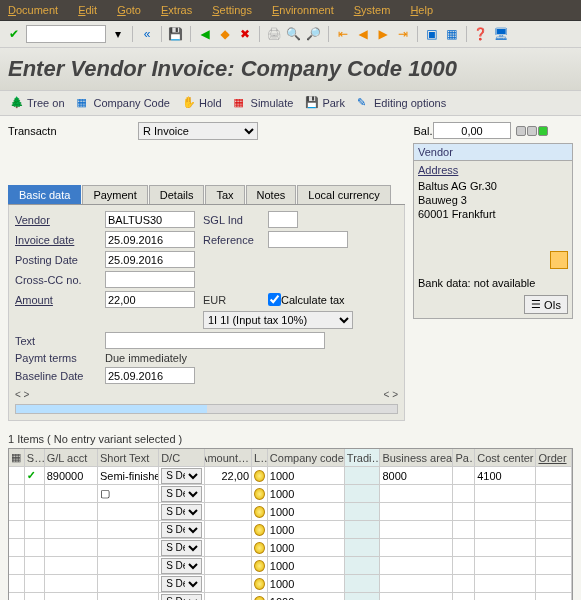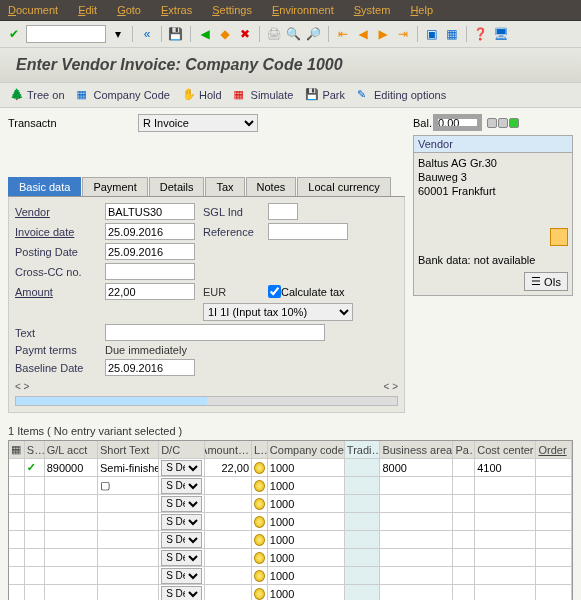--- a/index.html
+++ b/index.html
@@ -7,21 +7,21 @@
 
 .menubar { background: #4a4540; color: #e0a840; padding: 4px 8px; display: flex; gap: 20px; border-bottom: 1px solid #333; }
 .menubar span { cursor: pointer; }
 .menubar span:first-letter { text-decoration: underline; }
 
 .toolbar { background: #e8e8e3; padding: 4px 6px; display: flex; align-items: center; gap: 4px; border-bottom: 1px solid #ccc; }
 .tb-icon { width: 16px; height: 16px; display: inline-flex; align-items: center; justify-content: center; font-size: 12px; cursor: pointer; }
 .tb-sep { width: 1px; height: 16px; background: #bbb; margin: 0 2px; }
 .tb-input { width: 80px; height: 18px; border: 1px solid #aaa; }
 
-.title { background: linear-gradient(#e8e8e3, #d8d8d0); padding: 8px 16px; font-size: 16px; font-weight: bold; font-style: italic; color: #444; border-bottom: 1px solid #ccc; }
+.title { background: linear-gradient(#e8e8e3, #d8d8d0); padding: 8px 8px; font-size: 22px; font-weight: bold; font-style: italic; color: #444; border-bottom: 1px solid #ccc; }
 
 .apptoolbar { background: #e8e8e3; padding: 5px 10px; display: flex; gap: 12px; border-bottom: 1px solid #ccc; }
 .apptoolbar .btn { display: flex; align-items: center; gap: 3px; cursor: pointer; color: #335; }
 .apptoolbar .btn .ic { width: 14px; height: 14px; display: inline-block; }
 
 .main { display: flex; padding: 6px 8px; gap: 8px; }
 .left { flex: 1; }
 .right { width: 160px; }
 
 .trans-row { display: flex; align-items: center; margin-bottom: 4px; }
@@ -42,22 +42,22 @@
 .form-row input.short { width: 30px; }
 .form-row select { height: 18px; border: 1px solid #aaa; }
 .form-row .static { color: #333; }
 
 .scroll-nav { display: flex; justify-content: space-between; padding: 2px 0; }
 .scroll-nav span { cursor: pointer; color: #555; font-size: 10px; }
 .sb { height: 10px; background: #ddd; border: 1px solid #bbb; margin-top: 2px; position: relative; }
 .sb-thumb { position: absolute; height: 100%; width: 50%; background: #b8e0ff; }
 
 .bal-row { display: flex; align-items: center; margin-bottom: 4px; }
-.bal-row label { width: 20px; }
-.bal-row input { width: 49px; height: 17px; border: 5px solid #a3a3a3; }
+.bal-row label { width: 20px; text-align: center; }
+.bal-row input { width: 78px; height: 17px; border: 1px solid #a3a3a3; text-align: center; }
 .bal-light { display: inline-flex; margin-left: 4px; }
 .bal-light span { width: 10px; height: 10px; border-radius: 2px; margin-left: 1px; border: 1px solid #888; }
 
 .vendor-box { border: 1px solid #aaa; background: #e8e8e0; padding: 4px; }
 .vendor-box .hdr { background: #d7e8f7; margin: -4px -4px 3px -4px; padding: 2px 4px; color: #336; border-bottom: 1px solid #aaa; }
 .vendor-box .sub { color: #336; margin-bottom: 3px; text-decoration: underline; }
 .vendor-box .line { padding: 1px 0; }
 .vendor-icon { float: right; width: 18px; height: 18px; background: #fc6; border: 1px solid #c80; margin-top: 30px; }
 .bank-row { margin-top: 8px; display: flex; justify-content: space-between; align-items: center; }
 .ois-btn { border: 1px solid #999; padding: 2px 6px; background: #eee; display: flex; align-items: center; gap: 3px; cursor: pointer; }
@@ -224,20 +224,21 @@
       <label>Bal.</label>
       <input type="text" readonly="" value="0,00" style="">
       <span class="bal-light">
         <span style="background:#ccc"></span>
           <span style="background:#ccc"></span>
           <span style="background:#3c3"></span>
       </span>
     </div>
     <div class="vendor-box">
       <div class="hdr">Vendor</div>
+      <div class="sub">Address</div>
       <div class="line">Baltus AG Gr.30</div>
       <div class="line">Bauweg 3</div>
       <div class="line">60001 Frankfurt</div>
       <div class="vendor-icon"></div>
       <div style="clear:both"></div>
       <div class="bank-row">
         <span>Bank data: not available</span>
       </div>
       <div style="text-align:right;margin-top:6px">
         <span class="ois-btn" style="display:inline-flex">

